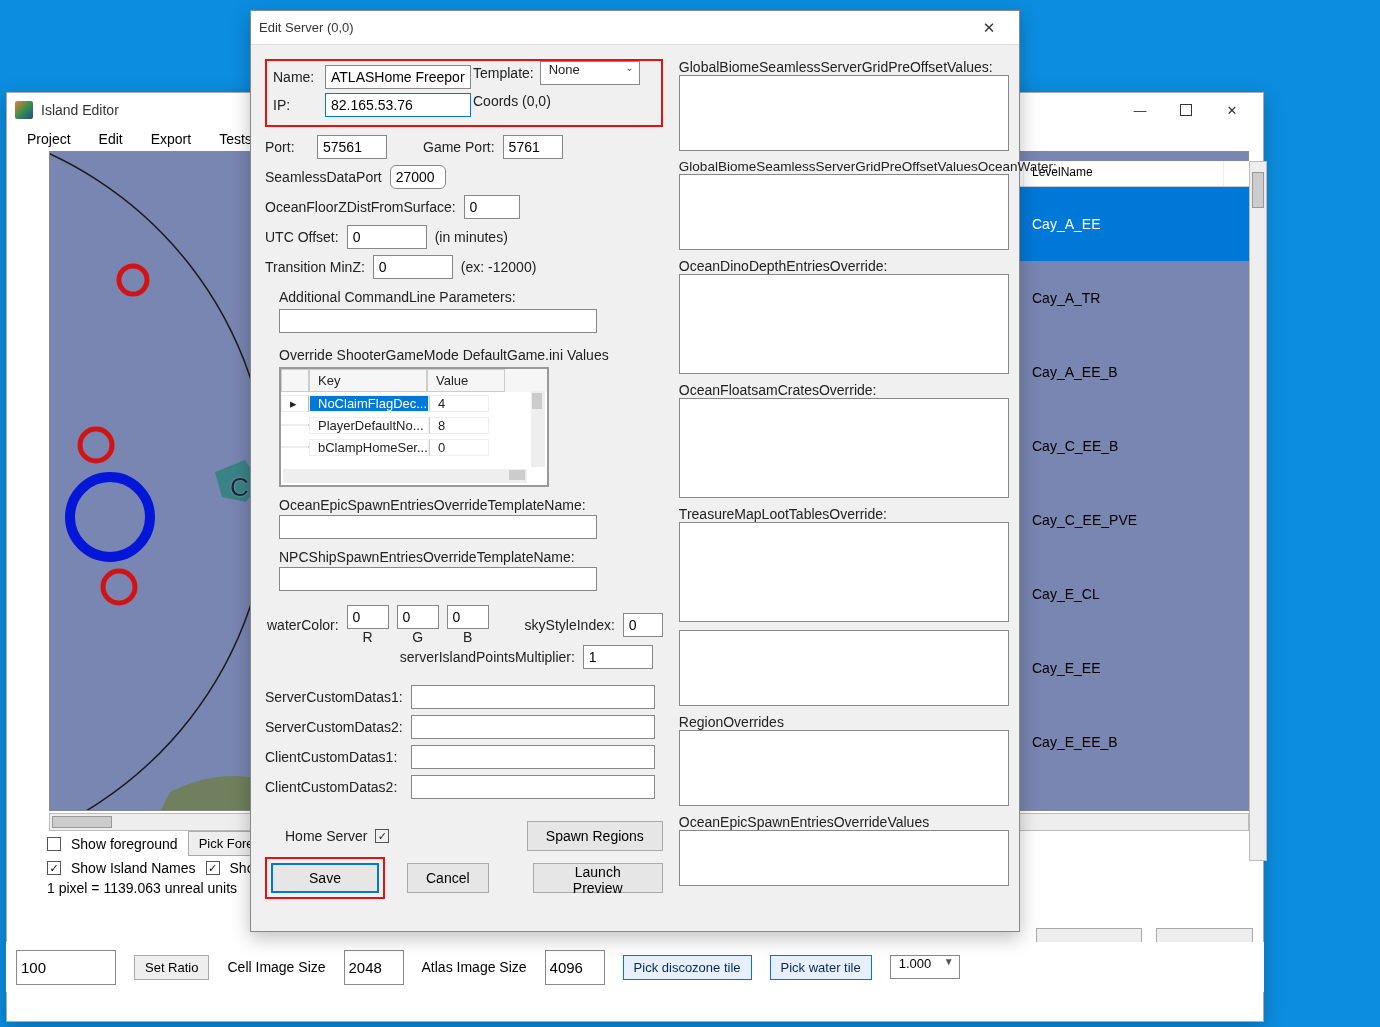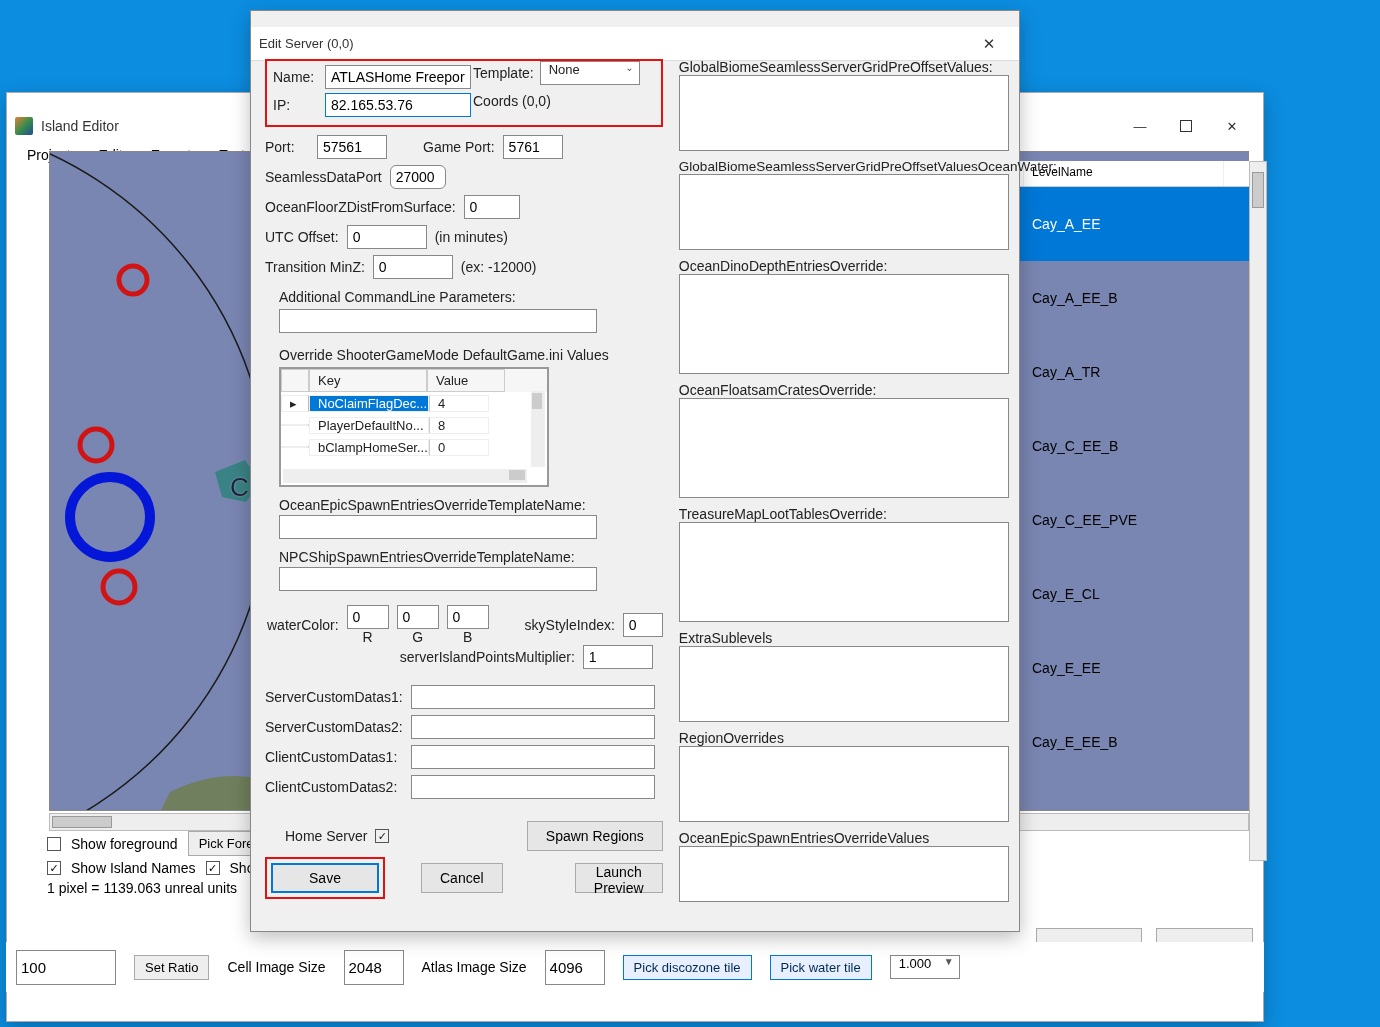--- a/index.html
+++ b/index.html
@@ -1,21 +1,21 @@
 <!DOCTYPE html>
 <html><head>
 <meta charset="utf-8">
 <style>
   * { box-sizing: border-box; font-family: "Segoe UI", Tahoma, sans-serif; }
   body { margin: 0; width: 1380px; height: 1027px; background: #0c8de0; overflow: hidden; position: relative; }
   .win { position: absolute; background: #fff; box-shadow: 0 6px 18px rgba(0,0,0,.25); }
   
   
   .editor-win { left: 6px; top: 92px; width: 1258px; height: 930px; border: 1px solid #aaa; }
-  .titlebar { height: 34px; display: flex; align-items: center; padding: 0 8px; background: #fff; font-size: 14px; color: #333; border-bottom: 0; margin-top: 16px; }
+  .titlebar { height: 34px; display: flex; align-items: center; padding: 0 8px; background: #fff; font-size: 14px; color: #333; border-bottom: 0; }
   .titlebar .app-icon { width: 18px; height: 18px; margin-right: 8px; background: linear-gradient(135deg,#e77e3c,#3a8e48,#1e4a9a); border-radius: 2px; }
   .titlebar .spacer { flex: 1; }
   .titlebar .tb-btn { width: 46px; height: 30px; display: flex; align-items: center; justify-content: center; font-size: 13px; color: #333; }
   .menubar { height: 24px; display: flex; align-items: center; padding: 0 20px; font-size: 14px; gap: 28px; }
   .menubar span { cursor: default; }
   
   .editor-body { position: absolute; left: 0; right: 0; top: 58px; bottom: 0; }
   .map-area { position:absolute; left: 42px; top: 0; width: 1200px; height: 660px; background: #7986b1; overflow: hidden; border: 1px solid #888; }
   .map-svg { position:absolute; left:0; top:0; }
   .map-label { position:absolute; top: 320px; left: 180px; font-size: 26px; font-weight: 500; color: #1d2440; text-shadow: 0 0 2px #aac; }
@@ -151,26 +151,26 @@
       <div class="head">
         <div style="width:100px">e</div>
         <div style="width:200px">LevelName</div>
       </div>
       <div id="rtable-rows">
           <div class="rrow sel">
             <div class="c1">06000x3060</div>
             <div class="c2">Cay_A_EE</div>
           </div>
           <div class="rrow">
+            <div class="c1">05000x3050</div>
+            <div class="c2">Cay_A_TR</div>
+          </div>
+          <div class="rrow">
             <div class="c1">06000x3060</div>
             <div class="c2">Cay_A_EE_B</div>
-          </div>
-          <div class="rrow">
-            <div class="c1">05000x3050</div>
-            <div class="c2">Cay_A_TR</div>
           </div>
           <div class="rrow">
             <div class="c1">32000x5320</div>
             <div class="c2">Cay_C_EE_B</div>
           </div>
           <div class="rrow">
             <div class="c1">32000x5320</div>
             <div class="c2">Cay_C_EE_PVE</div>
           </div>
           <div class="rrow">
@@ -353,21 +353,21 @@
           <input class="input" style="width: 244px;">
         </div>
 
       <div class="frow" style="margin-top:22px">
         <span style="width:12px"></span>
         <span>Home Server</span>
         <span class="chk">✓</span>
         <span style="flex:1"></span>
         <button class="btn2">Spawn Regions</button>
       </div>
-      <div class="frow" style="margin-top:4px; gap:36px">
+      <div class="frow" style="margin-top:4px; gap:22px">
         <span class="seg-red">
           <button class="save-btn">Save</button>
         </span>
         <button class="btn2">Cancel</button>
         <span style="flex:1"></span>
         <button class="btn2">Launch Preview</button>
       </div>
     </div>
 
     <div class="col-right">
@@ -379,21 +379,20 @@
       <div style="height:8px"></div>
       <div>OceanDinoDepthEntriesOverride:</div>
       <div class="tarea"></div>
       <div style="height:8px"></div>
       <div>OceanFloatsamCratesOverride:</div>
       <div class="tarea"></div>
       <div style="height:8px"></div>
       <div>TreasureMapLootTablesOverride:</div>
       <div class="tarea"></div>
       <div style="height:8px"></div>
-      <div>ExtraSublevels</div>
       <div class="tarea sm"></div>
       <div style="height:8px"></div>
       <div>RegionOverrides</div>
       <div class="tarea sm"></div>
       <div style="height:8px"></div>
       <div>OceanEpicSpawnEntriesOverrideValues</div>
       <div class="tarea" style="height:56px"></div>
     </div>
   </div>
 </div>

